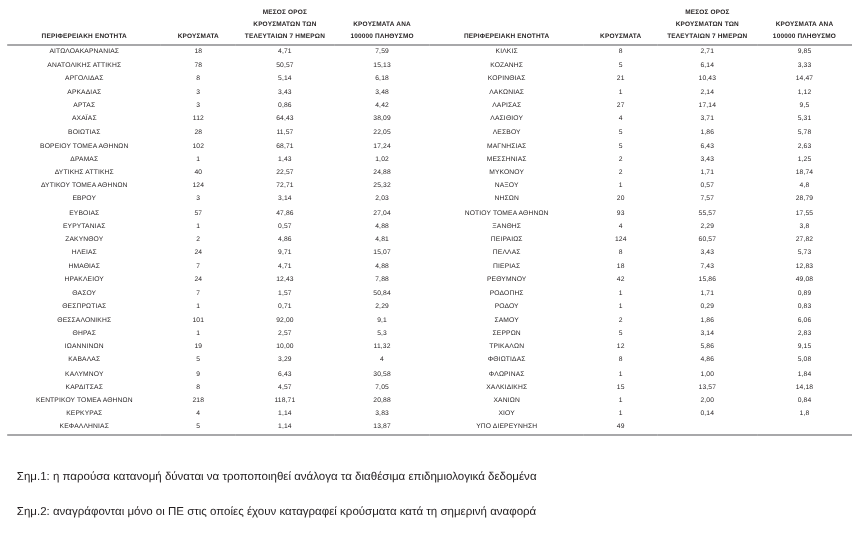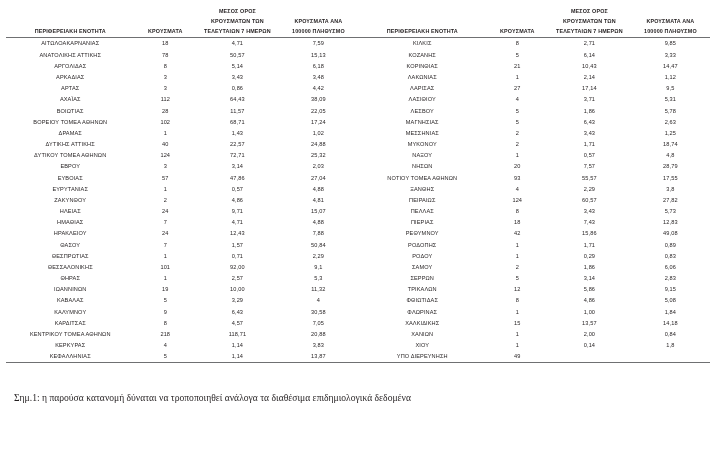--- a/index.html
+++ b/index.html
@@ -70,21 +70,21 @@
   }
   .notes {
     position: absolute;
     left: 0;
     top: 392px;
     width: 716px;
     padding: 0 14px;
     box-sizing: border-box;
   }
   .note {
-    font-family: Liberation Serif, serif;
+    font-family: Liberation Sans, sans-serif;
     font-size: 9.6px;
     color: #231f20;
     line-height: 1.2;
     margin: 0 0 17px 0;
     white-space: nowrap;
   }
 </style>
 </head>
 <body>
 
@@ -503,15 +503,16 @@
               <td></td>
             </tr>
           </tbody>
       </table>
     </div>
 
   </div>
 
   <div class="notes">
     <p class="note">Σημ.1: η παρούσα κατανομή δύναται να τροποποιηθεί ανάλογα τα διαθέσιμα επιδημιολογικά δεδομένα</p>
+    <p class="note">Σημ.2: αναγράφονται μόνο οι ΠΕ στις οποίες έχουν καταγραφεί κρούσματα κατά τη σημερινή αναφορά</p>
   </div>
 
 </div>
 
 </body></html>

